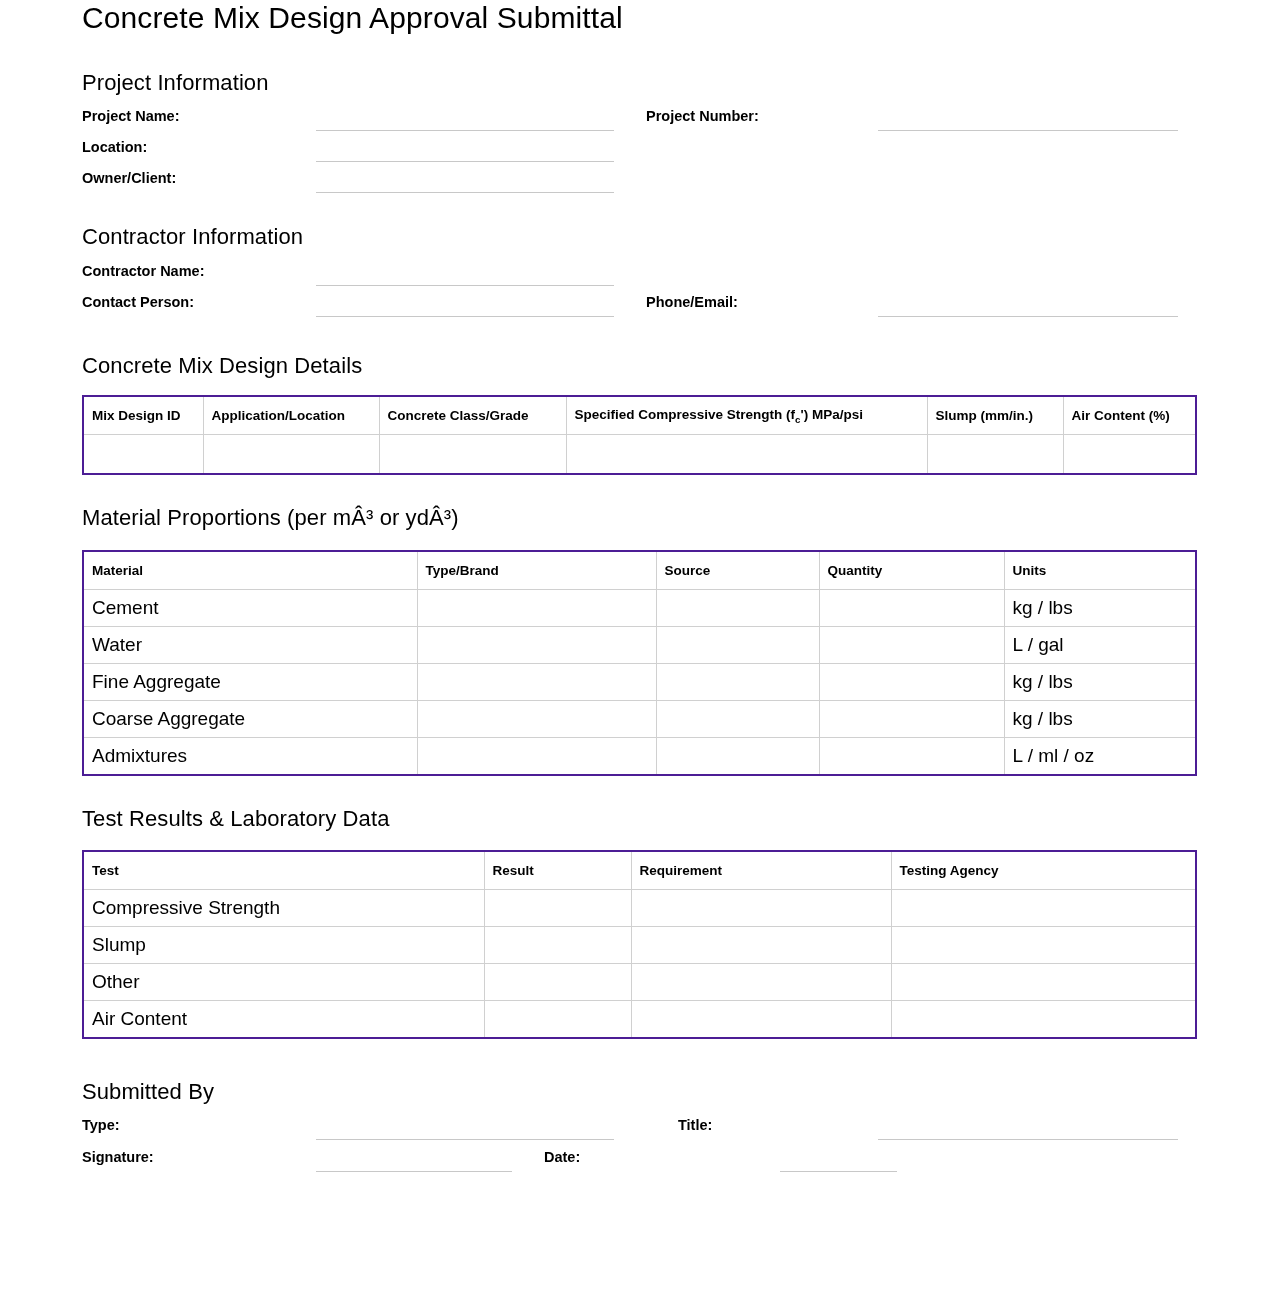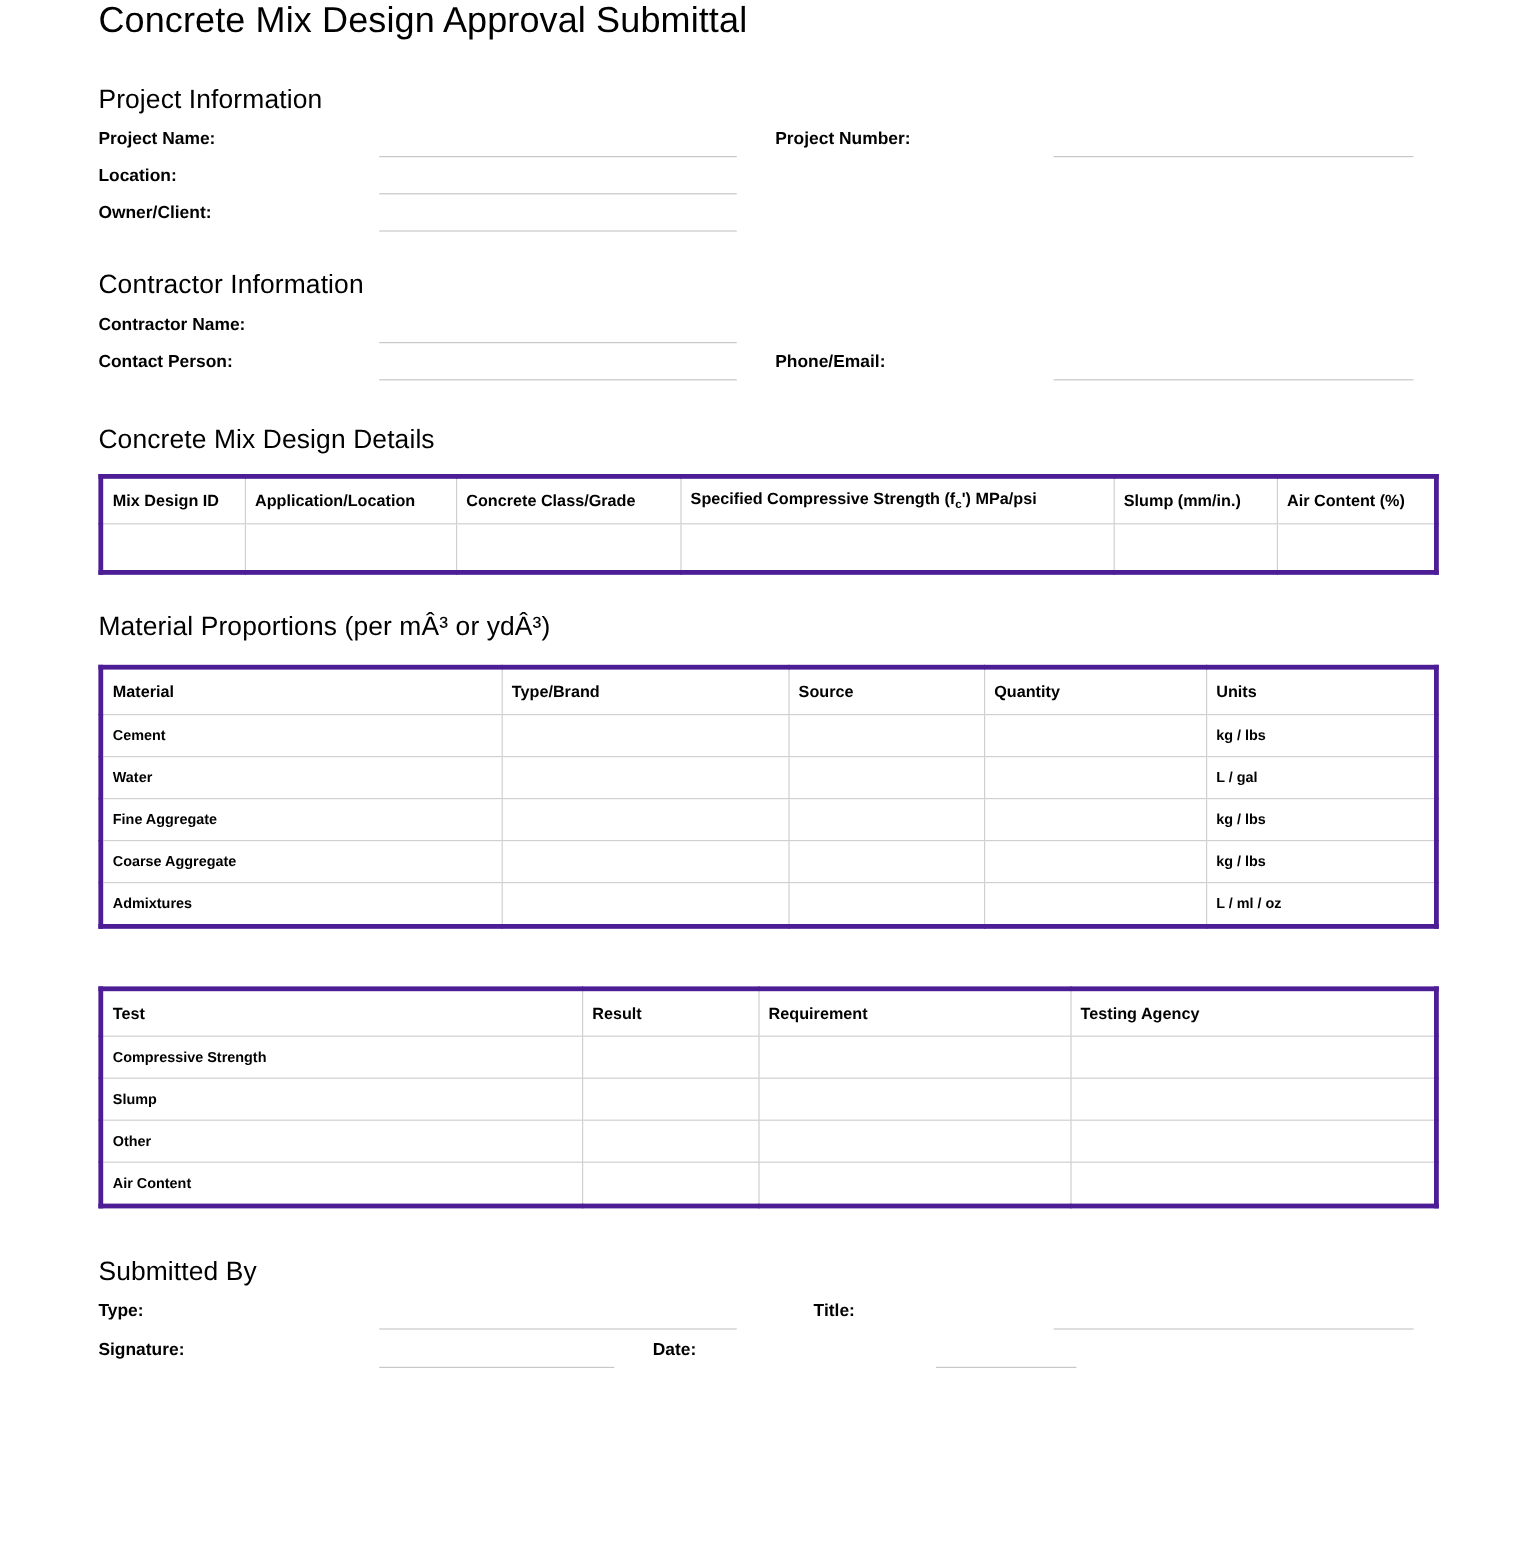--- a/index.html
+++ b/index.html
@@ -61,37 +61,37 @@
     position: absolute;
     border-bottom: 1px solid #c8c8c8;
     height: 0;
   }
 
   
   table.grid {
     border-collapse: collapse;
     table-layout: fixed;
     width: 1113px;
-    border: 4px solid #4c1d95;
+    border: 2px solid #4c1d95;
   }
   table.grid th, table.grid td {
     border: 1px solid #d0d0d0;
     text-align: left;
     vertical-align: middle;
     padding: 7px 8px 7px 8px;
   }
   table.grid th {
     font-size: 13.5px;
     font-weight: bold;
     height: 23px;
     white-space: nowrap;
   }
   table.grid td {
-    font-size: 12px;
-    font-weight: bold;
+    font-size: 19px;
+    font-weight: normal;
     height: 20px;
   }
   table.grid td.empty { height: 24px; }
   sub { font-size: 0.72em; }
   .sp-12 { height: 12px; }
   .sp-16 { height: 16px; }
   .sp-18 { height: 18px; }
   .sp-26 { height: 26px; }
   .sp-30 { height: 30px; }
   .sp-34 { height: 34px; }
@@ -241,20 +241,21 @@
           <td></td>
           <td></td>
           <td></td>
           <td>L / ml / oz</td>
         </tr>
       </tbody>
     </table>
 
     <div class="sp-30"></div>
 
+    <h2 class="section-title">Test Results &amp; Laboratory Data</h2>
 
     <div class="sp-18"></div>
 
     <table class="grid">
       <colgroup>
         <col style="width:401px;">
         <col style="width:147px;">
         <col style="width:260px;">
         <col style="width:305px;">
       </colgroup>

